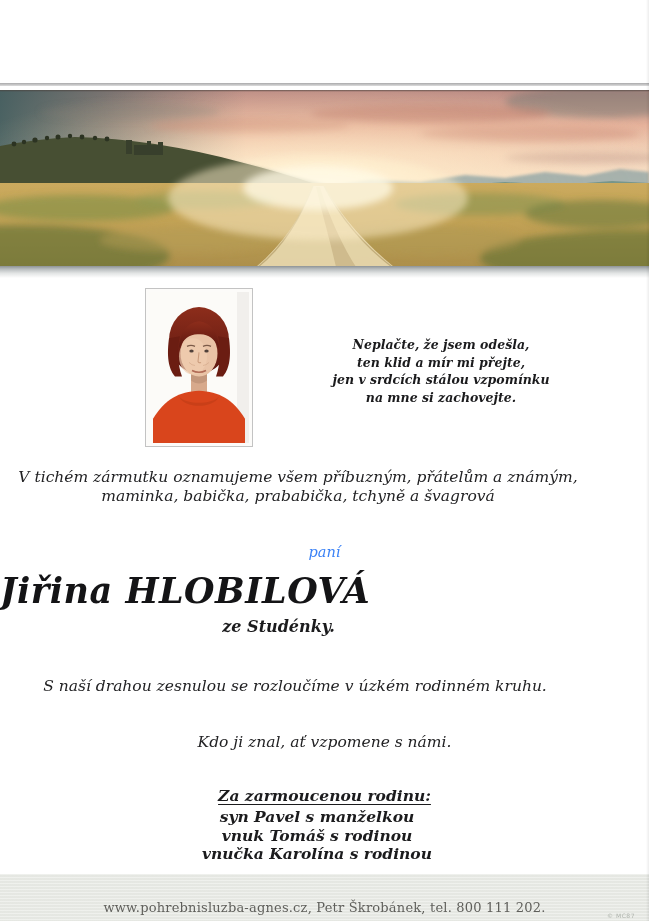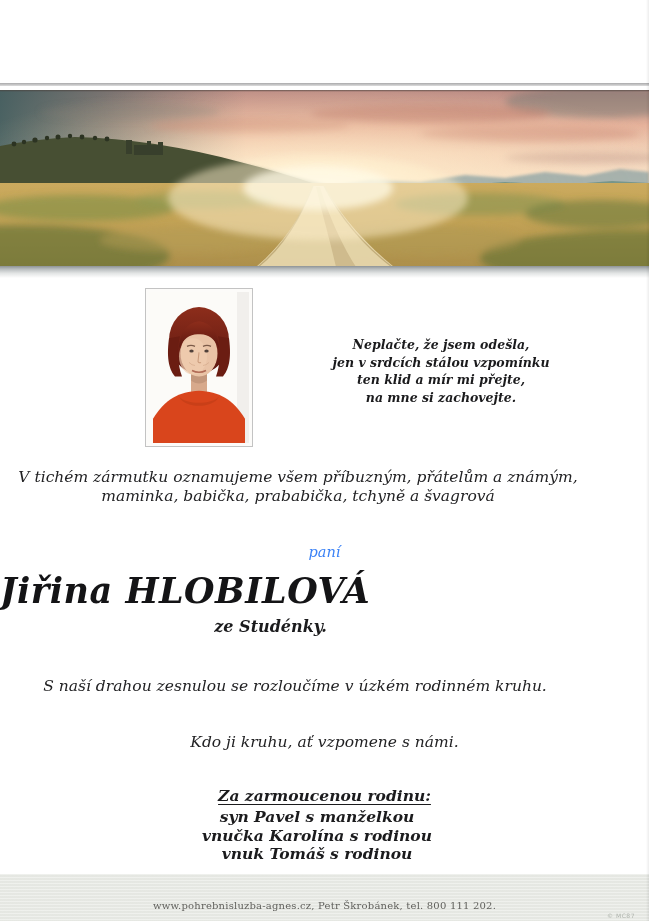--- a/index.html
+++ b/index.html
@@ -19,34 +19,34 @@
   .portrait-frame svg{display:block;width:100%;height:100%;}
   .verse{position:absolute;left:321px;top:336px;width:240px;text-align:center;
     font-size:12.5px;line-height:17.5px;font-weight:bold;font-style:italic;color:#1b1b1d;}
   .announcement{position:absolute;left:0;top:468px;width:596px;text-align:center;
     font-style:italic;font-size:15.5px;line-height:19px;color:#222224;}
   .honorific{position:absolute;left:0;top:544px;width:649px;text-align:center;
     font-style:italic;font-size:14.5px;color:#3b82f6;}
   .deceased-name{position:absolute;left:0;top:570px;width:649px;text-align:left;
     font-style:italic;font-weight:bold;font-size:35px;letter-spacing:0.5px;color:#141416;}
   .origin{position:absolute;left:0;top:617px;width:541px;text-align:center;
-    font-style:italic;font-weight:bold;font-size:16px;color:#1b1b1d;}
+    font-style:italic;font-weight:bold;font-size:16px;color:#1b1b1d;padding-left:8px;}
   .farewell{position:absolute;left:0;top:677px;width:590px;text-align:center;
     font-style:italic;font-size:15.5px;color:#222224;}
   .remembrance{position:absolute;left:0;top:733px;width:649px;text-align:center;
     font-style:italic;font-size:15.5px;color:#222224;}
   .family-heading{position:absolute;left:0;top:786px;width:649px;text-align:center;
     font-style:italic;font-weight:bold;font-size:15.5px;color:#1b1b1d;}
   .family-heading span{text-decoration:underline;text-underline-offset:3px;}
   .family-members{position:absolute;left:0;top:808px;width:634px;text-align:center;
     font-style:italic;font-weight:bold;font-size:15.5px;line-height:18.5px;color:#1b1b1d;}
   .bottom-band{position:absolute;left:0;top:874px;width:649px;height:47px;background:#e9ebe6;
     background-image:repeating-linear-gradient(to bottom,rgba(255,255,255,0.28) 0 1px,rgba(0,0,0,0.015) 1px 3px);}
   .footer-text{position:absolute;left:0;top:900px;width:649px;text-align:center;
-    font-size:10px;letter-spacing:0.2px;color:#5f5f5b;font-style:normal;}
+    font-size:13px;letter-spacing:0.2px;color:#5f5f5b;font-style:normal;}
   .watermark{position:absolute;right:14px;top:912px;font-size:6px;color:#b0b5ae;
     font-family:"DejaVu Sans","Liberation Sans",sans-serif;letter-spacing:0.5px;}
 </style>
 </head>
 <body>
 
 <div id="page">
 
   <div class="sep-top"></div>
 
@@ -183,44 +183,44 @@
 
       <path d="M50,60 L49,69 Q50,71 52,70" stroke="#c08e6e" stroke-width="1" fill="none" opacity="0.8"></path>
       <path d="M43,78 Q50,81.5 57,78" stroke="#b06a55" stroke-width="1.6" fill="none"></path>
       <path d="M40,70 Q43,73 46,73" stroke="#cfa284" stroke-width="0.8" fill="none" opacity="0.7"></path>
       <path d="M60,70 Q57,73 54,73" stroke="#cfa284" stroke-width="0.8" fill="none" opacity="0.7"></path>
     </svg>
   </div>
 
   <div class="verse">
     <div>Neplačte, že jsem odešla,</div>
+    <div>ten klid a mír mi přejte,</div>
     <div>jen v srdcích stálou vzpomínku</div>
-    <div>ten klid a mír mi přejte,</div>
     <div>na mne si zachovejte.</div>
   </div>
 
   <div class="announcement">
     <div>V tichém zármutku oznamujeme všem příbuzným, přátelům a známým,</div>
     <div>maminka, babička, prababička, tchyně a švagrová</div>
   </div>
 
   <div class="honorific">paní</div>
   <div class="deceased-name">Jiřina HLOBILOVÁ</div>
   <div class="origin">ze Studénky.</div>
 
   <div class="farewell">S naší drahou zesnulou se rozloučíme v úzkém rodinném kruhu.</div>
-  <div class="remembrance">Kdo ji kruhu, ať vzpomene s námi.</div>
+  <div class="remembrance">Kdo ji znal, ať vzpomene s námi.</div>
 
   <div class="family-heading">
     <span>Za zarmoucenou rodinu:</span>
   </div>
   <div class="family-members">
     <div>syn Pavel s manželkou</div>
+    <div>vnuk Tomáš s rodinou</div>
     <div>vnučka Karolína s rodinou</div>
-    <div>vnuk Tomáš s rodinou</div>
   </div>
 
   <div class="bottom-band"></div>
   <div class="footer-text">www.pohrebnisluzba-agnes.cz, Petr Škrobánek, tel. 800 111 202.</div>
   <div class="watermark">© MC87</div>
 
   <div class="right-edge"></div>
 </div>
 
 </body></html>

